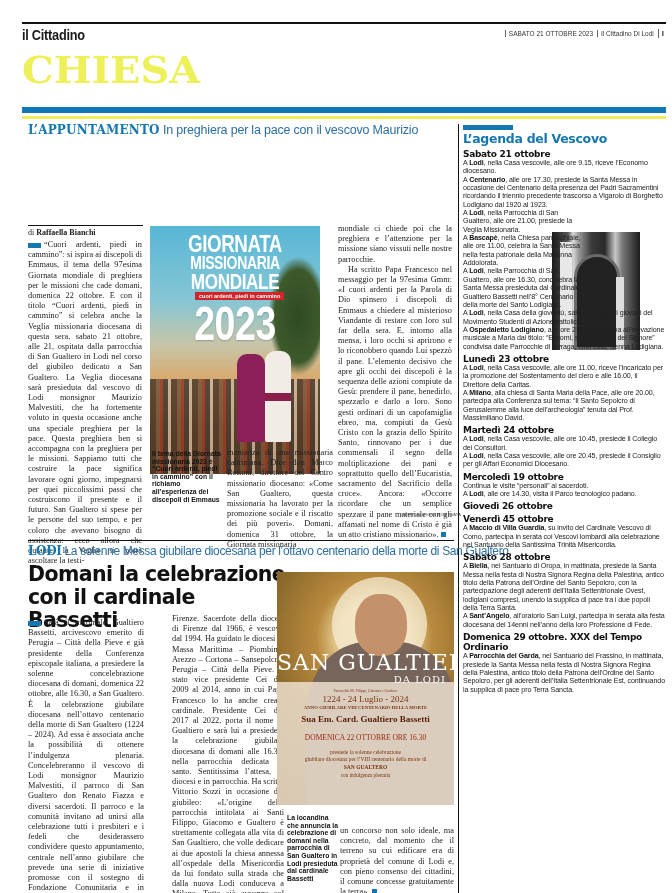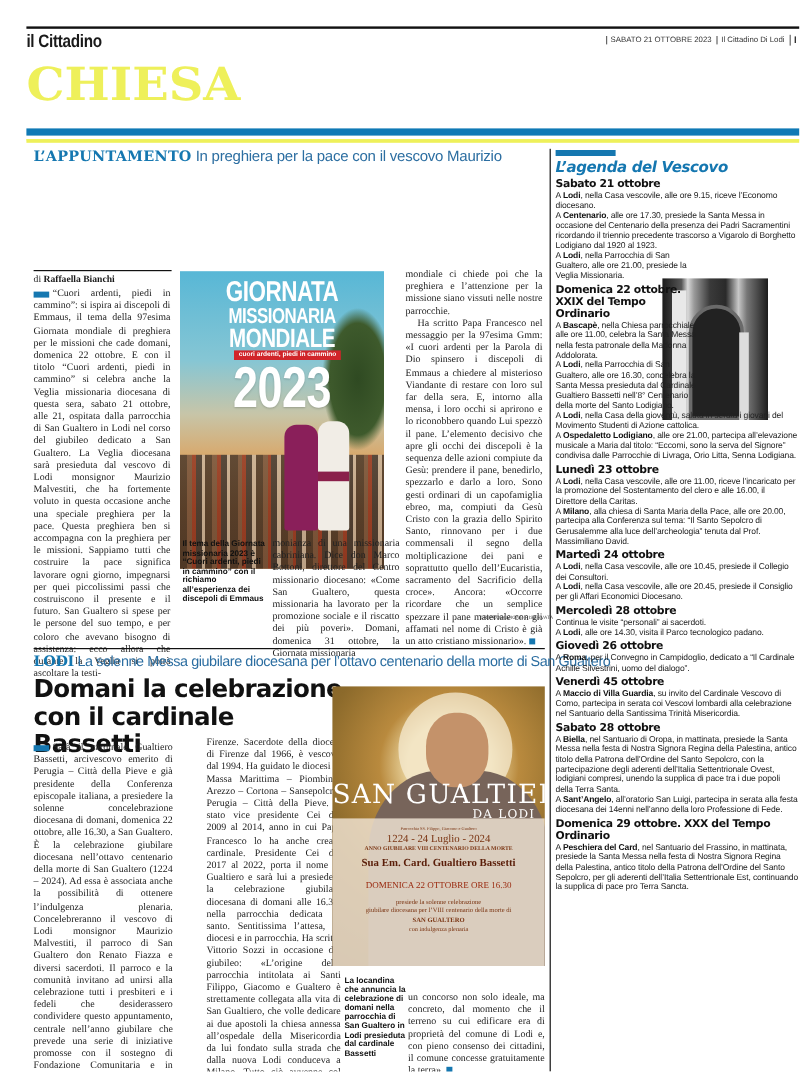--- a/index.html
+++ b/index.html
@@ -77,21 +77,21 @@
   .photo2 .l4 { top: 142px; font-size: 9px; font-weight: 700; color: #5a1d08; }
   .photo2 .l5 { top: 161px; font-size: 7.5px; color: #9a2a10; }
   .photo2 .l6 { top: 177px; font-size: 5.5px; }
   .photo2 .l7 { top: 184px; font-size: 5.5px; }
   .photo2 .l8 { top: 192px; font-size: 5.5px; font-weight: 700; }
   .photo2 .l9 { top: 200px; font-size: 5.2px; }
   .cap2 { left: 287px; top: 814px; width: 52px; }
 
   
   .ag-bar { position: absolute; left: 463px; top: 125px; width: 50px; height: 5px; background: #1577b0; }
-  .ag-title { position: absolute; left: 463px; top: 131px; font-family: "DejaVu Sans", sans-serif; font-weight: 700; font-size: 12.5px; color: #1577b0; letter-spacing: -0.3px; font-style: italic; }
+  .ag-title { position: absolute; left: 463px; top: 131px; font-family: "DejaVu Sans", sans-serif; font-weight: 700; font-size: 12.5px; color: #1577b0; letter-spacing: -0.3px; }
   .agenda { position: absolute; left: 463px; top: 149px; width: 202px; font-family: "Liberation Sans", sans-serif; font-size: 7.1px; line-height: 8.35px; color: #222; letter-spacing: -0.1px; }
   .agenda .day { font-family: "DejaVu Sans", sans-serif; font-weight: 700; font-size: 9px; line-height: 10px; color: #111; margin-top: 3px; letter-spacing: -0.3px; }
   .agenda .day:first-child { margin-top: 0; }
   .agenda p b { font-weight: 700; color: #111; }
   .agenda .narrow { width: 118px; }
   .photo3 { position: absolute; left: 552px; top: 232px; width: 88px; height: 118px; overflow: hidden;
     background: linear-gradient(90deg, #1a1a1a 0%, #555 18%, #d9d9d9 24%, #9a9a9a 30%, #3a3a3a 45%, #2a2a2a 60%, #c8c8c8 72%, #777 80%, #1c1c1c 100%); }
   .photo3 .arch { position: absolute; left: 22px; top: 22px; width: 46px; height: 96px; border-radius: 23px 23px 0 0; background: #222; border: 3px solid #6a6a6a; }
   .photo3 .col-l { position: absolute; left: 8px; top: 10px; width: 12px; height: 108px; background: #e8e8e8; }
   .photo3 .col-r { position: absolute; left: 64px; top: 45px; width: 8px; height: 73px; background: #ddd; }
@@ -197,36 +197,34 @@
 <div class="photo3">
   <div class="arch"></div>
   <div class="col-l"></div>
   <div class="col-r"></div>
 </div>
 <div class="agenda" id="agenda">
     <div class="day">Sabato 21 ottobre</div>
     <p>A <b>Lodi</b>, nella Casa vescovile, alle ore 9.15, riceve l’Economo diocesano.</p>
     <p>A <b>Centenario</b>, alle ore 17.30, presiede la Santa Messa in occasione del Centenario della presenza dei Padri Sacramentini ricordando il triennio precedente trascorso a Vigarolo di Borghetto Lodigiano dal 1920 al 1923.</p>
     <p class="narrow">A <b>Lodi</b>, nella Parrocchia di San Gualtero, alle ore 21.00, presiede la Veglia Missionaria.</p>
-    <div class="day narrow">Domenica 22 ottobre. XXIX del Tempo Ordinario</div>
     <p class="narrow">A <b>Bascapè</b>, nella Chiesa parrocchiale, alle ore 11.00, celebra la Santa Messa nella festa patronale della Madonna Addolorata.</p>
     <p class="narrow">A <b>Lodi</b>, nella Parrocchia di San Gualtero, alle ore 16.30, concelebra la Santa Messa presieduta dal Cardinale Gualtiero Bassetti nell’8° Centenario della morte del Santo Lodigiano.</p>
     <p>A <b>Lodi</b>, nella Casa della gioventù, saluta in serata i giovani del Movimento Studenti di Azione cattolica.</p>
     <p>A <b>Ospedaletto Lodigiano</b>, alle ore 21.00, partecipa all’elevazione musicale a Maria dal titolo: “Eccomi, sono la serva del Signore” condivisa dalle Parrocchie di Livraga, Orio Litta, Senna Lodigiana.</p>
     <div class="day">Lunedì 23 ottobre</div>
     <p>A <b>Lodi</b>, nella Casa vescovile, alle ore 11.00, riceve l’incaricato per la promozione del Sostentamento del clero e alle 16.00, il Direttore della Caritas.</p>
     <p>A <b>Milano</b>, alla chiesa di Santa Maria della Pace, alle ore 20.00, partecipa alla Conferenza sul tema: “Il Santo Sepolcro di Gerusalemme alla luce dell’archeologia” tenuta dal Prof. Massimiliano David.</p>
     <div class="day">Martedì 24 ottobre</div>
     <p>A <b>Lodi</b>, nella Casa vescovile, alle ore 10.45, presiede il Collegio dei Consultori.</p>
     <p>A <b>Lodi</b>, nella Casa vescovile, alle ore 20.45, presiede il Consiglio per gli Affari Economici Diocesano.</p>
-    <div class="day">Mercoledì 28 ottobre</div>
+    <div class="day">Mercoledì 19 ottobre</div>
     <p>Continua le visite “personali” ai sacerdoti.</p>
     <p>A <b>Lodi</b>, alle ore 14.30, visita il Parco tecnologico padano.</p>
     <div class="day">Giovedì 26 ottobre</div>
-    <p>A <b>Roma</b>, per il Convegno in Campidoglio, dedicato a “Il Cardinale Achille Silvestrini, uomo del dialogo”.</p>
     <div class="day">Venerdì 45 ottobre</div>
     <p>A <b>Maccio di Villa Guardia</b>, su invito del Cardinale Vescovo di Como, partecipa in serata coi Vescovi lombardi alla celebrazione nel Santuario della Santissima Trinità Misericordia.</p>
     <div class="day">Sabato 28 ottobre</div>
     <p>A <b>Biella</b>, nel Santuario di Oropa, in mattinata, presiede la Santa Messa nella festa di Nostra Signora Regina della Palestina, antico titolo della Patrona dell’Ordine del Santo Sepolcro, con la partecipazione degli aderenti dell’Italia Settentrionale Ovest, lodigiani compresi, unendo la supplica di pace tra i due popoli della Terra Santa.</p>
     <p>A <b>Sant’Angelo</b>, all’oratorio San Luigi, partecipa in serata alla festa diocesana dei 14enni nell’anno della loro Professione di Fede.</p>
     <div class="day">Domenica 29 ottobre. XXX del Tempo Ordinario</div>
-    <p>A <b>Peschiera del Card</b>, nel Santuario del Frassino, in mattinata, presiede la Santa Messa nella festa di Nostra Signora Regina della Palestina, antico titolo della Patrona dell’Ordine del Santo Sepolcro, per gli aderenti dell’Italia Settentrionale Est, continuando la supplica di pace pro Terra Sancta.</p>
+    <p>A <b>Parrocchia del Garda</b>, nel Santuario del Frassino, in mattinata, presiede la Santa Messa nella festa di Nostra Signora Regina della Palestina, antico titolo della Patrona dell’Ordine del Santo Sepolcro, per gli aderenti dell’Italia Settentrionale Est, continuando la supplica di pace pro Terra Sancta.</p>
   </div>
 
 </body></html>

